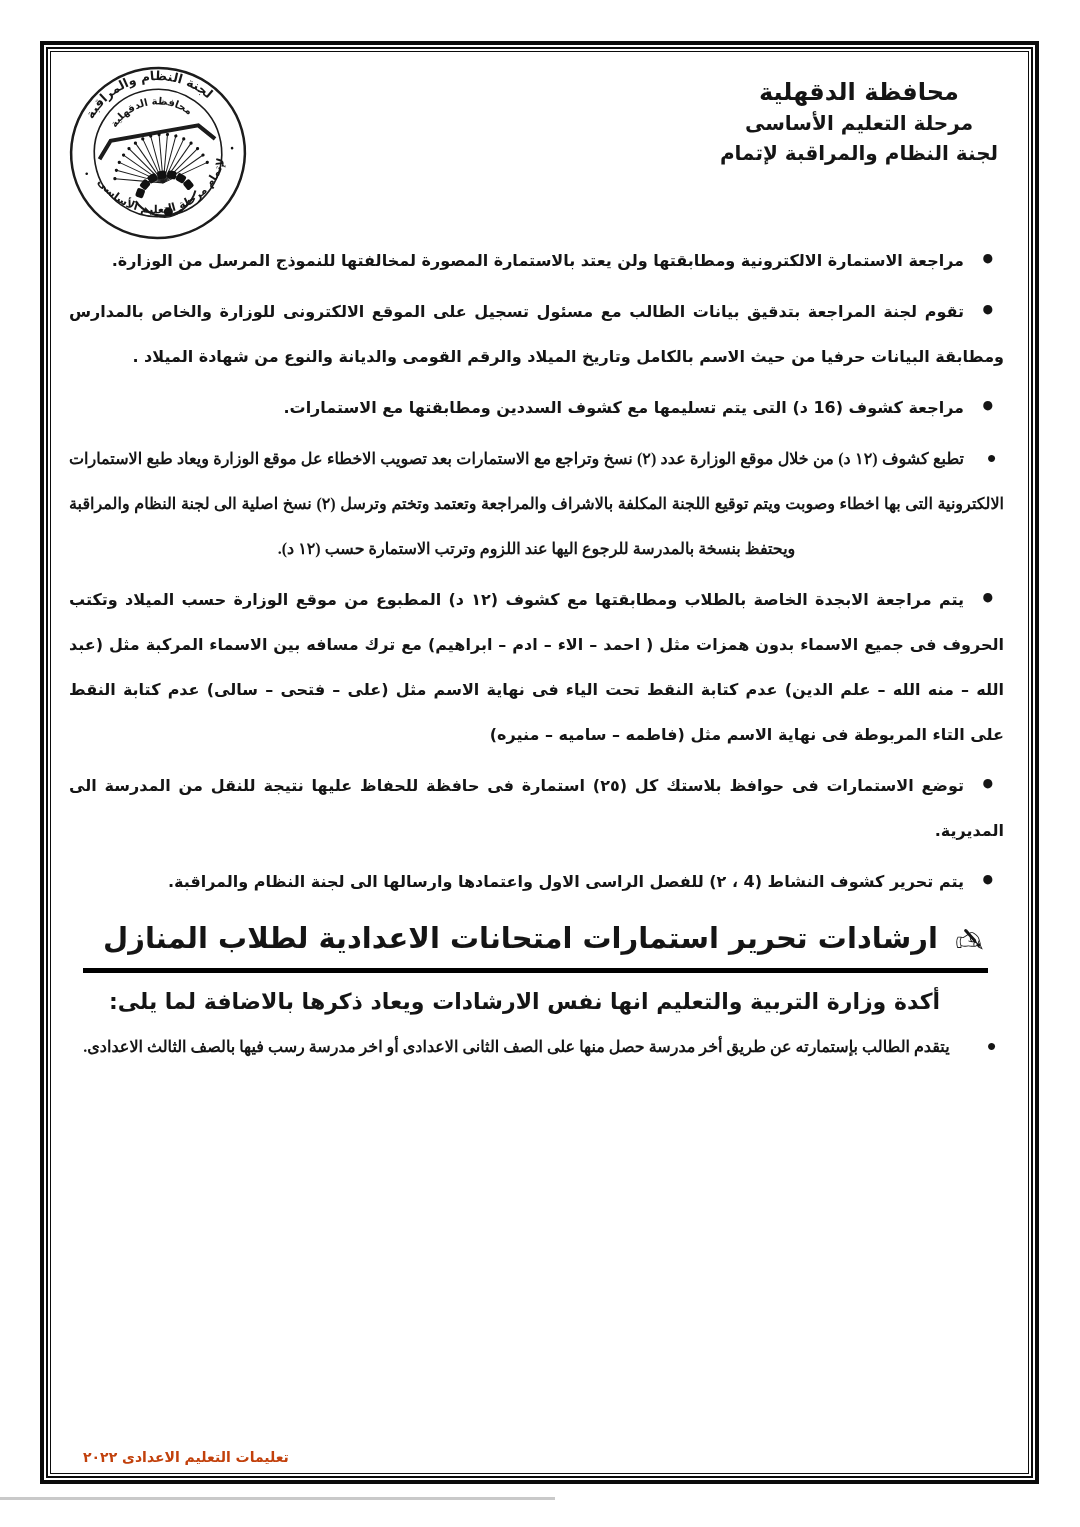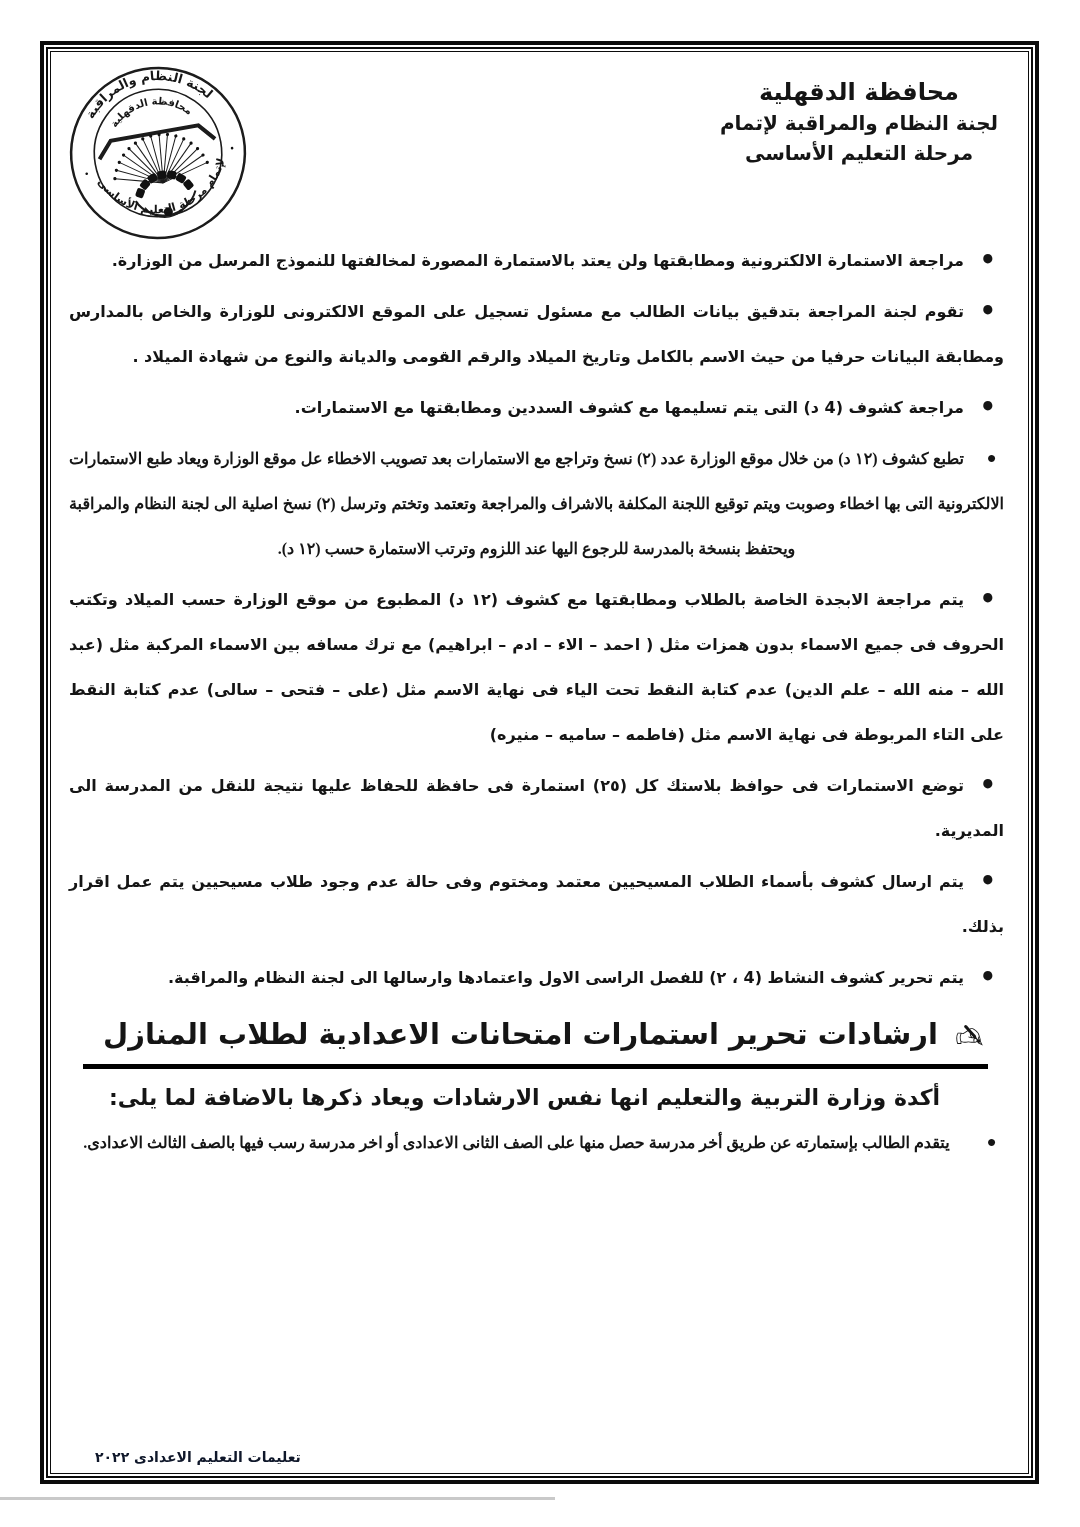--- a/index.html
+++ b/index.html
@@ -32,39 +32,39 @@
   }
   ul.bullets li.center-last{text-align-last:center;font-family:Liberation Serif, serif;}
 
   
   .heading-wrap{text-align:center;margin:16px 0 4px 0;}
   .heading-inner{display:inline-block;border-bottom:5px solid #000;padding:0 4px 8px 20px;}
   .hand{display:inline-block;font-size:34px;transform:scaleX(-1);vertical-align:-4px;margin-left:12px;}
   .heading-text{font-size:29px;letter-spacing:0.5px;margin-top:42px;}
   .intro{font-size:22px;margin:16px 64px 4px 0;text-align:right;}
 
-  .footer-note{position:absolute;left:44px;bottom:8px;font-size:14px;color:#0f172a;}
+  .footer-note{position:absolute;left:32px;bottom:8px;font-size:14px;color:#c2410c;}
 
   
   .scan-edge{position:absolute;left:0;bottom:27px;width:555px;height:3px;background:#c9c9c9;}
 </style>
 </head>
 <body>
 
 <div class="page">
   <div class="frame">
     <div class="f2">
       <div class="f3">
         <div class="content">
 
           <header class="header">
             <div class="header-text">
               <div class="org">محافظة الدقهلية</div>
+              <div class="sub">مرحلة التعليم الأساسى</div>
               <div class="sub">لجنة النظام والمراقبة لإتمام</div>
-              <div class="sub">مرحلة التعليم الأساسى</div>
             </div>
 
             <div class="logo">
               <svg width="182" height="182" viewBox="0 0 180 180">
                 <g stroke="#1c1c1c" fill="none">
                   <ellipse cx="90" cy="90" rx="86" ry="84" stroke-width="2.5"></ellipse>
                   <circle cx="90" cy="90" r="63" stroke-width="1.6"></circle>
 
                   <path d="M 32 86 L 46 70 L 134 70 L 148 86" stroke-width="4"></path>
 
@@ -133,25 +133,24 @@
                   <text font-size="10"><textPath href="#sealInner" startOffset="50%" text-anchor="middle">محافظة الدقهلية</textPath></text>
                   <text font-size="11"><textPath href="#sealBottom" startOffset="50%" text-anchor="middle">لإتمام مرحلة التعليم الأساسى</textPath></text>
                 </g>
               </svg>
             </div>
           </header>
 
           <ul class="bullets">
             <li>مراجعة الاستمارة الالكترونية ومطابقتها ولن يعتد بالاستمارة المصورة لمخالفتها للنموذج المرسل من الوزارة.</li>
             <li>تقوم لجنة المراجعة بتدقيق بيانات الطالب مع مسئول تسجيل على الموقع الالكترونى للوزارة والخاص بالمدارس ومطابقة البيانات حرفيا من حيث الاسم بالكامل وتاريخ الميلاد والرقم القومى والديانة والنوع من شهادة الميلاد .</li>
-            <li>مراجعة كشوف (4 د) التى يتم تسليمها مع كشوف السددين ومطابقتها مع الاستمارات.</li>
+            <li>مراجعة كشوف (16 د) التى يتم تسليمها مع كشوف السددين ومطابقتها مع الاستمارات.</li>
             <li class="center-last">تطبع كشوف (١٢ د) من خلال موقع الوزارة عدد (٢) نسخ وتراجع مع الاستمارات بعد تصويب الاخطاء عل موقع الوزارة ويعاد طبع الاستمارات الالكترونية التى بها اخطاء وصوبت ويتم توقيع اللجنة المكلفة بالاشراف والمراجعة وتعتمد وتختم وترسل (٢) نسخ اصلية الى لجنة النظام والمراقبة ويحتفظ بنسخة بالمدرسة للرجوع اليها عند اللزوم وترتب الاستمارة حسب (١٢ د).</li>
             <li>يتم مراجعة الابجدة الخاصة بالطلاب ومطابقتها مع كشوف (١٢ د) المطبوع من موقع الوزارة حسب الميلاد وتكتب الحروف فى جميع الاسماء بدون همزات مثل ( احمد – الاء – ادم – ابراهيم) مع ترك مسافه بين الاسماء المركبة مثل (عبد الله – منه الله – علم الدين) عدم كتابة النقط تحت الياء فى نهاية الاسم مثل (على – فتحى – سالى) عدم كتابة النقط على التاء المربوطة فى نهاية الاسم مثل (فاطمه – ساميه – منيره)</li>
             <li>توضع الاستمارات فى حوافظ بلاستك كل (٢٥) استمارة فى حافظة للحفاظ عليها نتيجة للنقل من المدرسة الى المديرية.</li>
-            <li>يتم ارسال كشوف بأسماء الطلاب المسيحيين معتمد ومختوم وفى حالة عدم وجود طلاب مسيحيين يتم عمل اقرار بذلك.</li>
             <li>يتم تحرير كشوف النشاط (4 ، ٢) للفصل الراسى الاول واعتمادها وارسالها الى لجنة النظام والمراقبة.</li>
           </ul>
 
           <div class="heading-wrap">
             <span class="heading-inner">
               <span class="hand">✍</span>
               <span class="heading-text">ارشادات تحرير استمارات امتحانات الاعدادية لطلاب المنازل</span>
             </span>
           </div>
 

